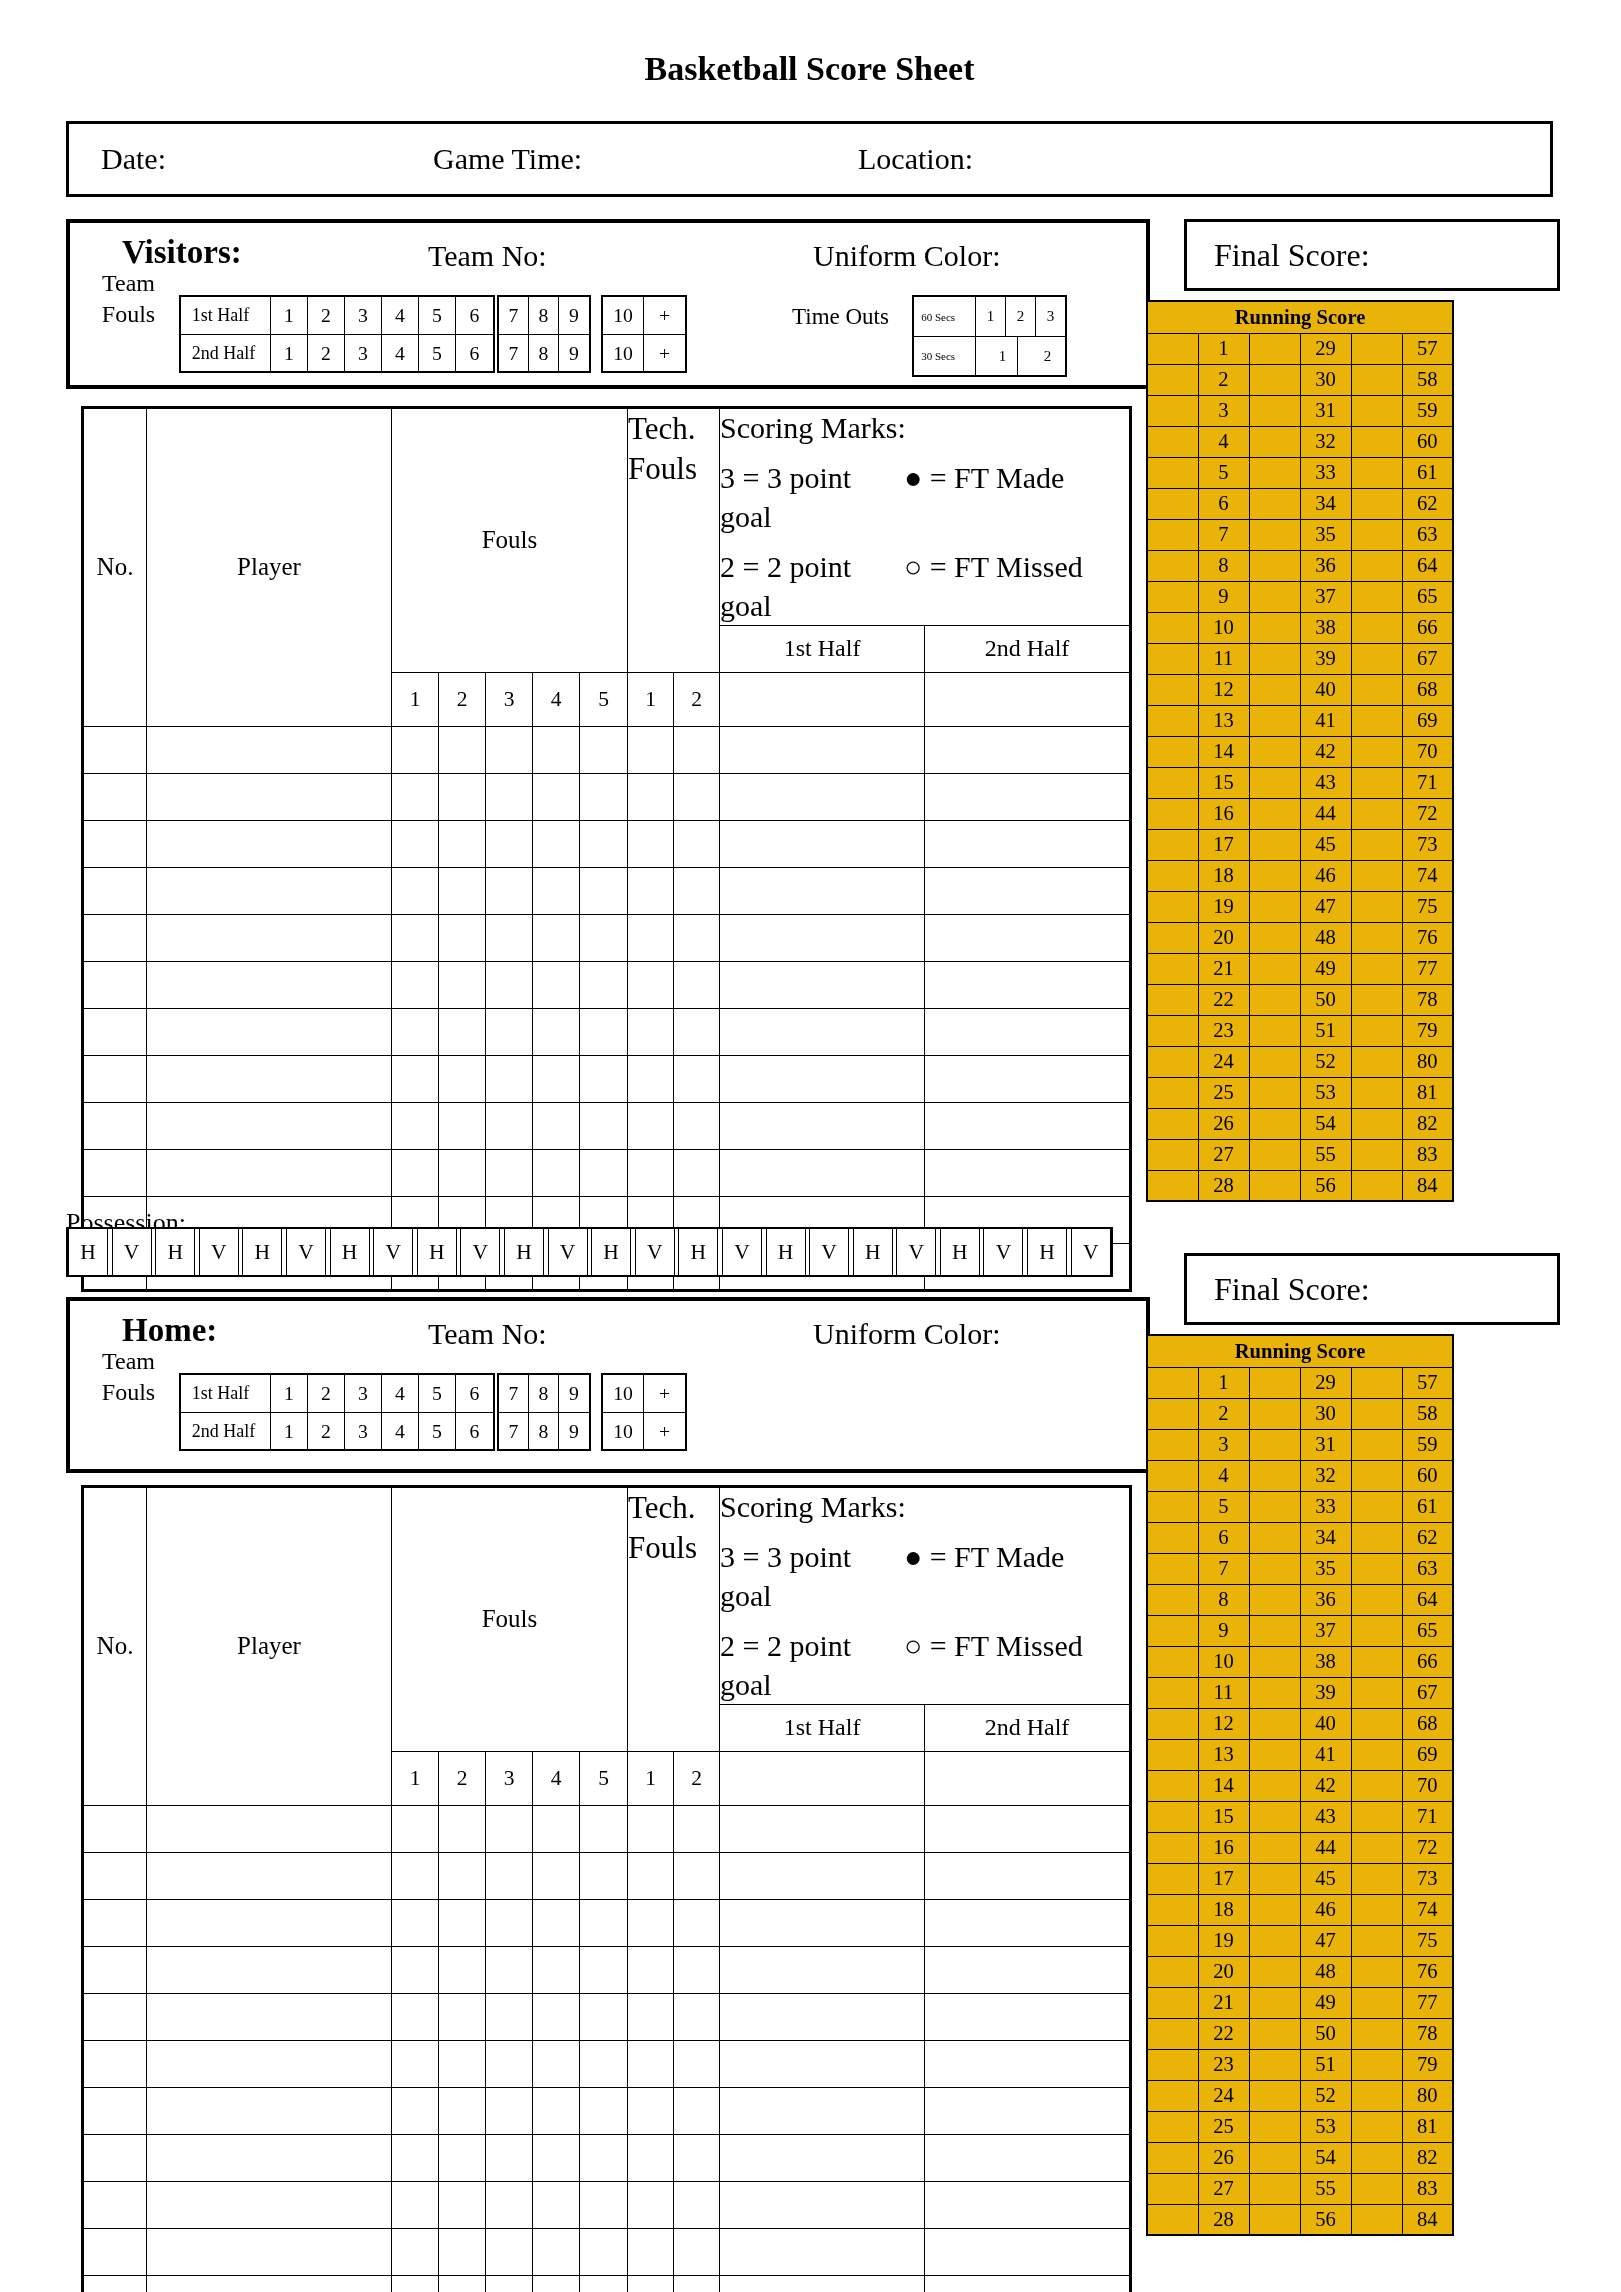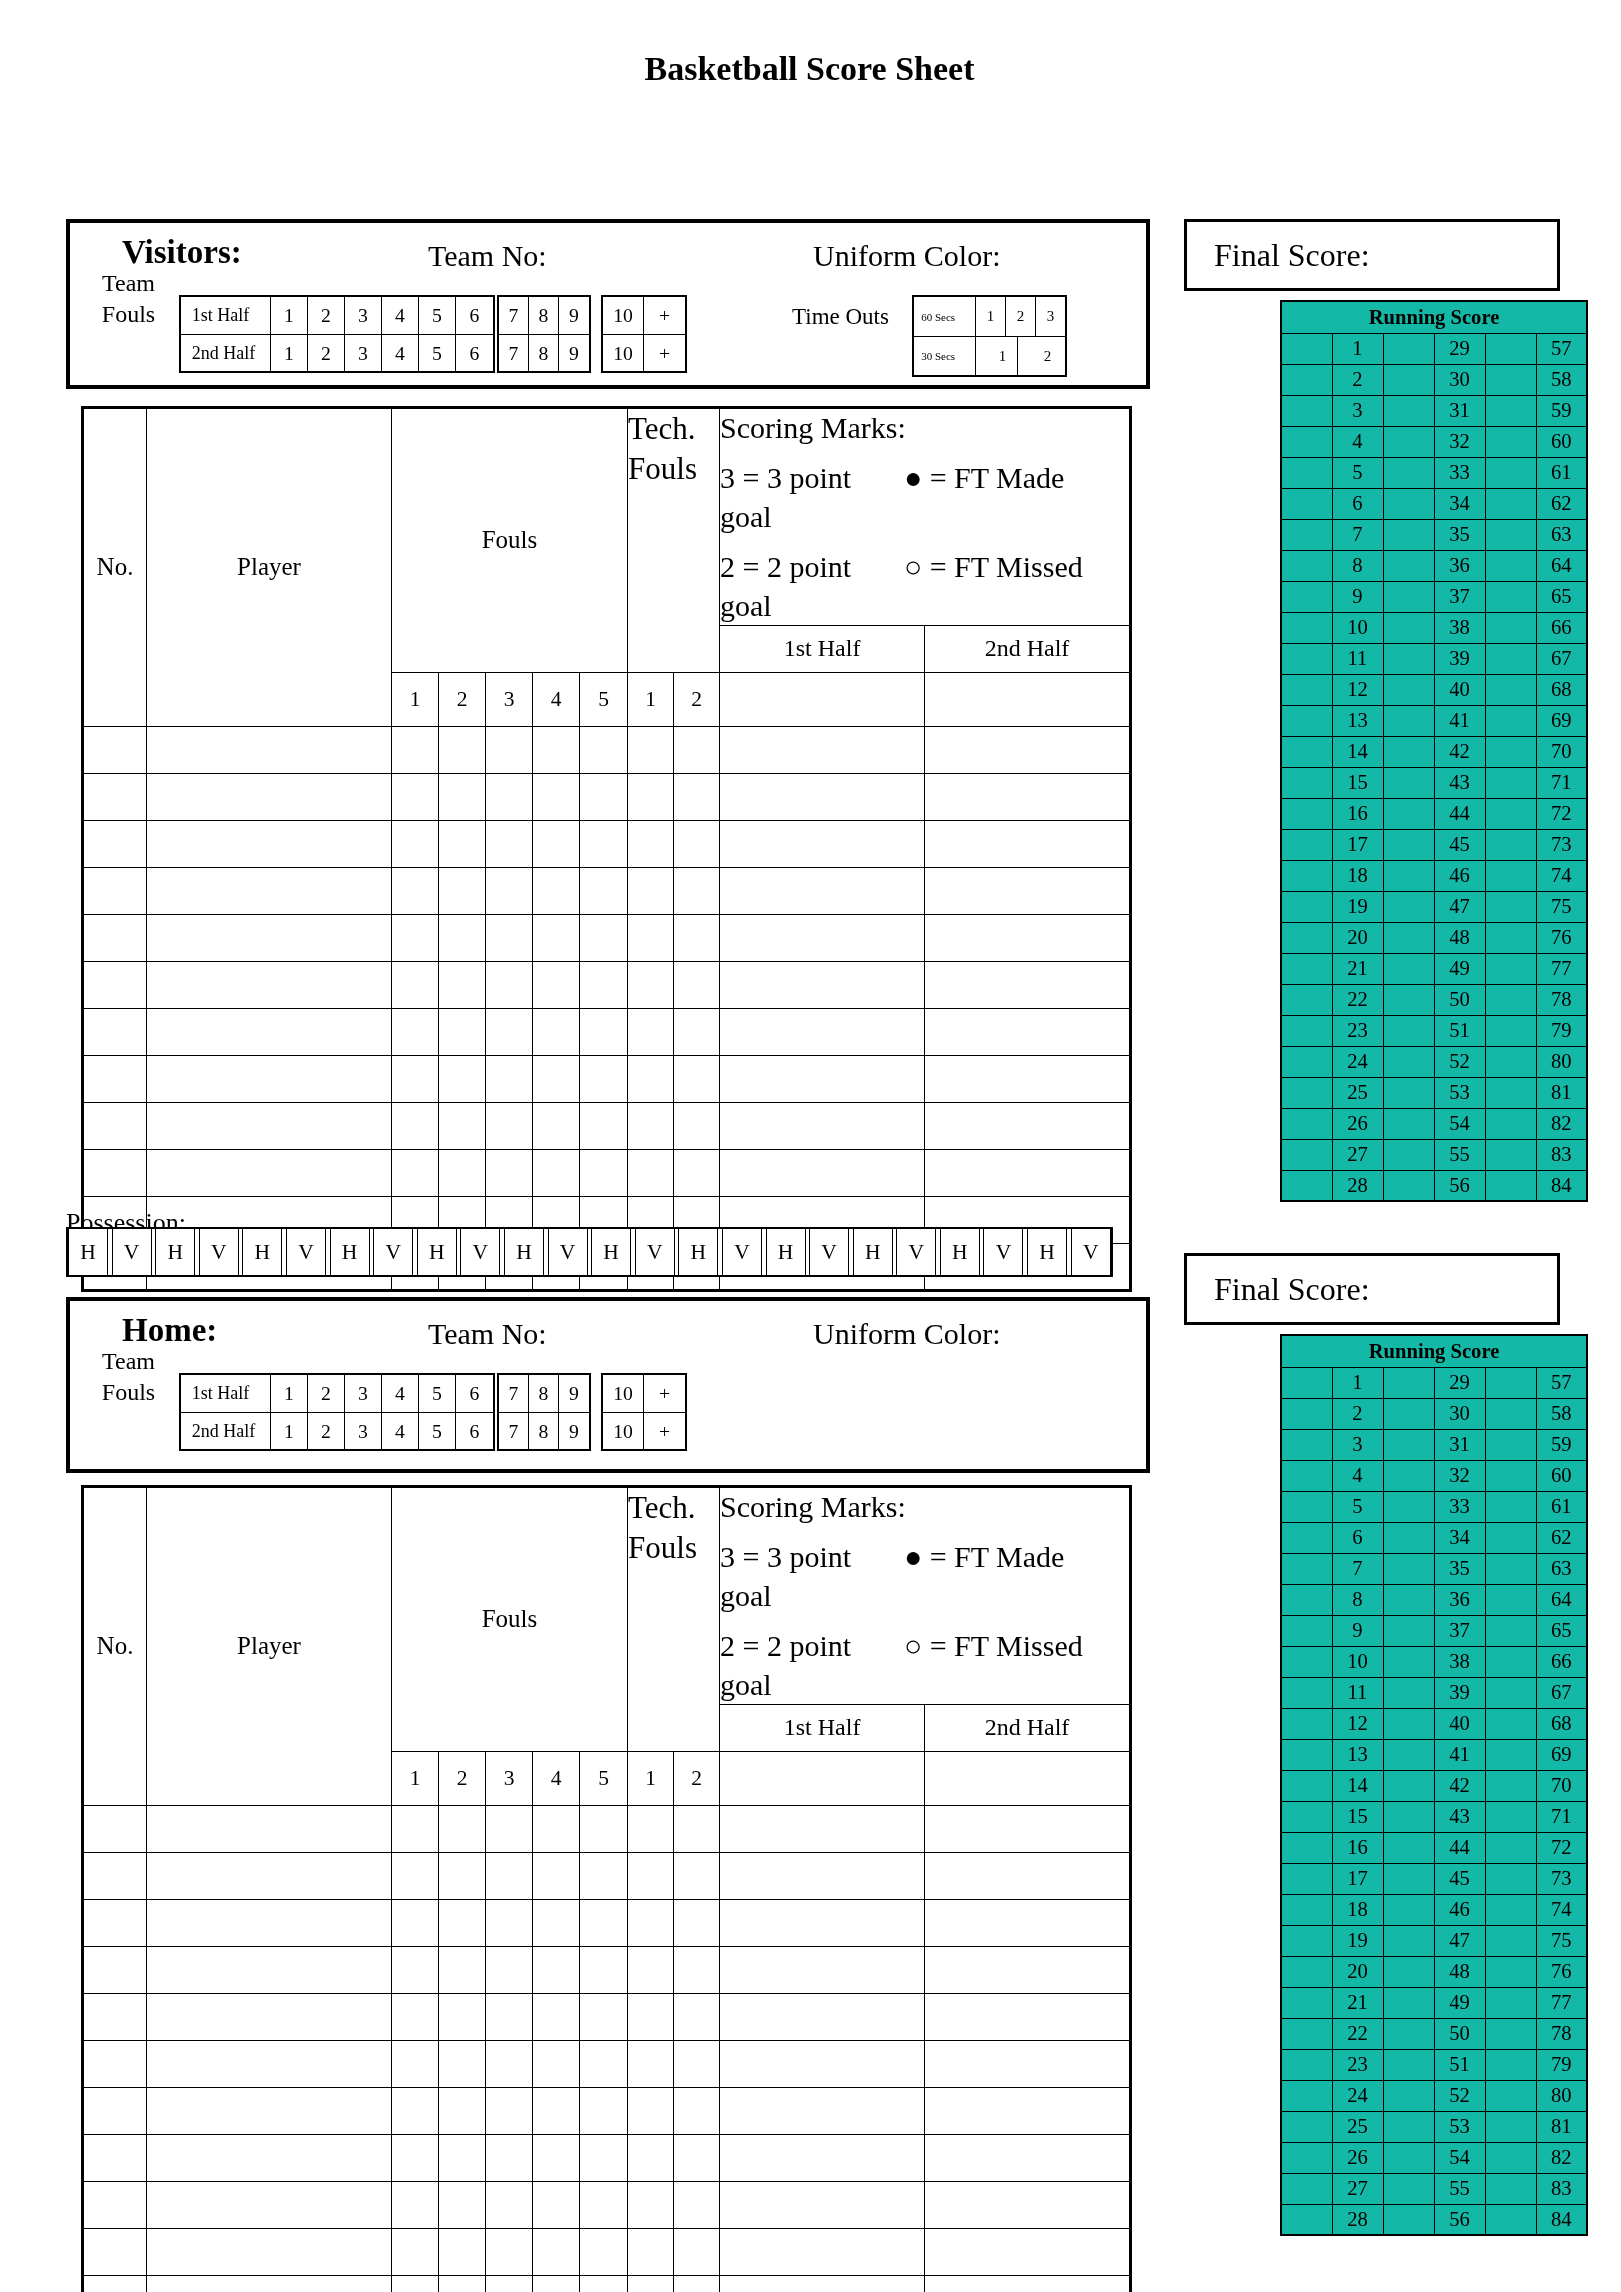--- a/index.html
+++ b/index.html
@@ -84,37 +84,42 @@
   .pcell { width: 40px; height: 46px; border-left: 1.8px solid #000; border-right: 1.8px solid #000; display: flex; align-items: center; justify-content: center; font-size: 21.5px; }
 
   
   .fsbox {
     position: absolute; left: 1184px; width: 376px; height: 72px;
     border: 3.6px solid #000; display: flex; align-items: center; padding-left: 27px; font-size: 32px; background: #fff;
   }
   #fsbox-top { top: 219px; }
   #fsbox-bottom { top: 1253px; }
   .rstable {
-    position: absolute; left: 1280px; width: 306px;
+    position: absolute; left: 1146px; width: 306px;
     border-collapse: collapse; table-layout: fixed;
-    border: 2.7px solid #000; background: #14b8a6;
+    border: 2.7px solid #000; background: #eab308;
   }
   #rstable-top { top: 300px; }
   #rstable-bottom { top: 1334px; }
   .rstable th, .rstable td { border: 1.8px solid #000; padding: 0; text-align: center; vertical-align: middle; }
   .rstable th { height: 32px; font-size: 20.6px; font-weight: bold; }
   .rstable td { height: 31px; font-size: 20.6px; }
 </style>
 </head>
 <body>
 
 <div id="page">
 
   <div class="title">Basketball Score Sheet</div>
 
+  <div class="date-box">
+    <span class="dlabel" style="left:32px">Date:</span>
+    <span class="dlabel" style="left:364px">Game Time:</span>
+    <span class="dlabel" style="left:789px">Location:</span>
+  </div>
 
   <div class="team-box" id="visitors-box">
     <span class="team-name">Visitors:</span>
     <span class="team-no-label">Team No:</span>
     <span class="uniform-label">Uniform Color:</span>
     <div class="side-label">
       <div>Team</div>
       <div>Fouls</div>
     </div>
     <div class="fbox fbox-a">

